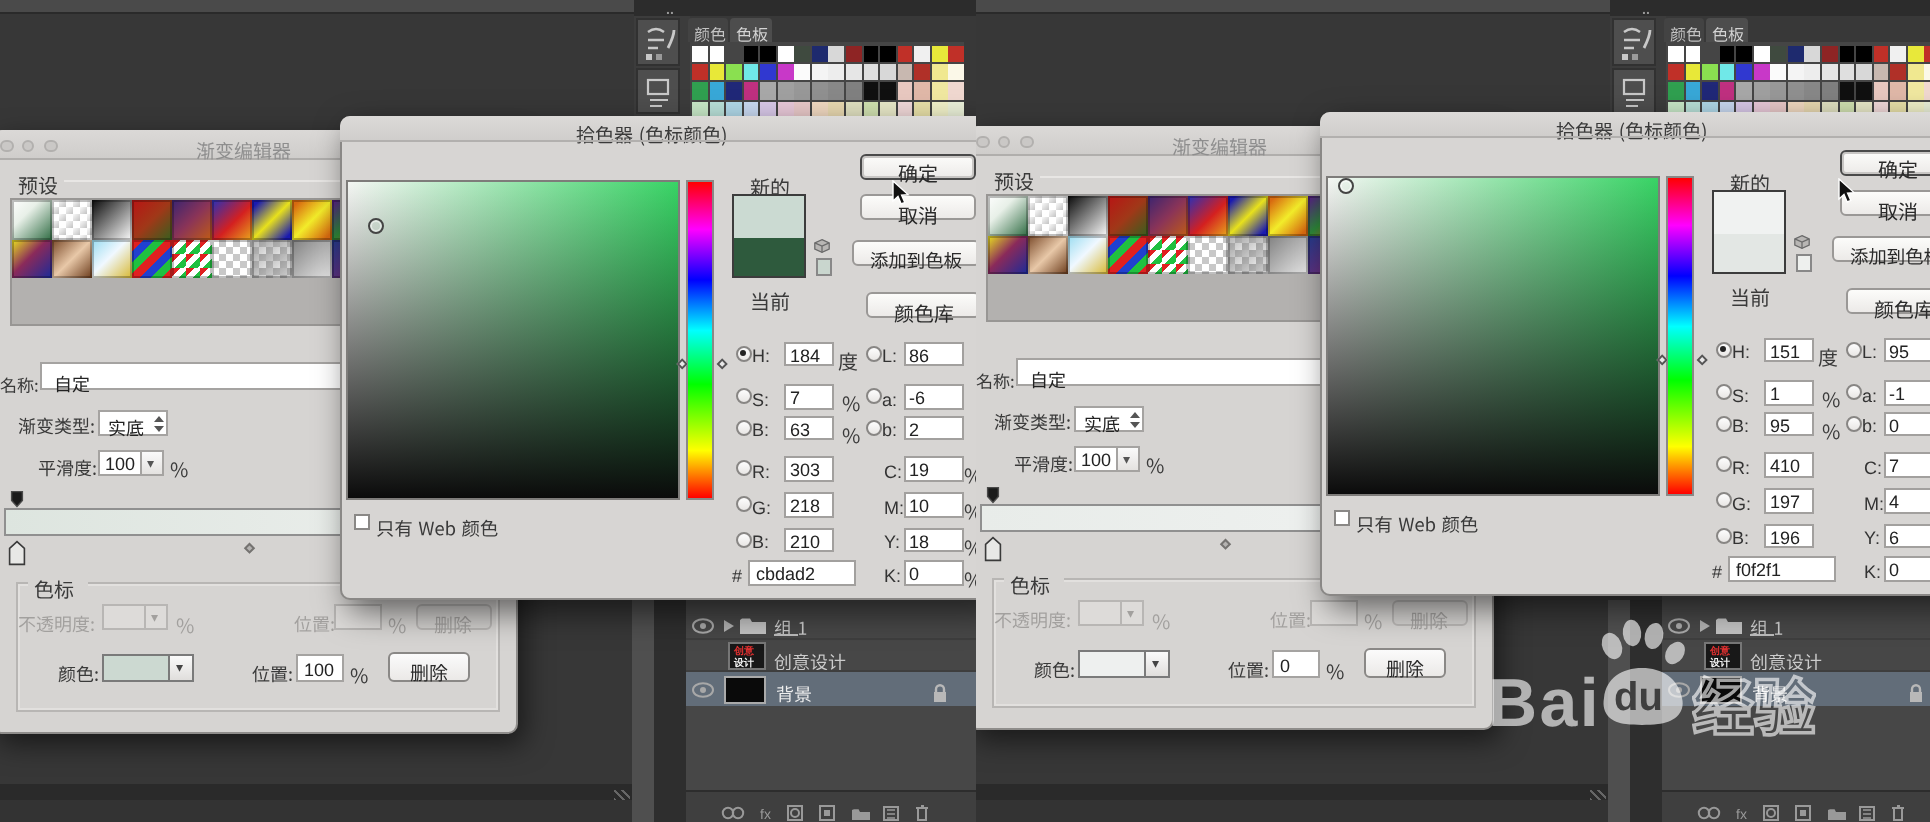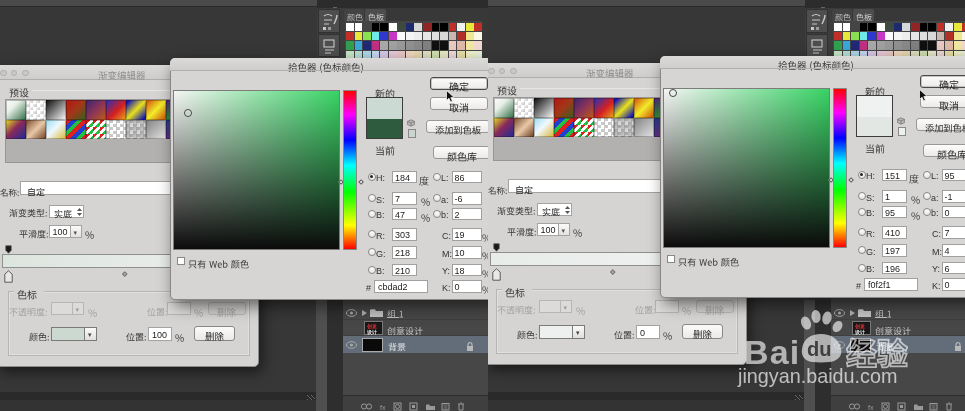--- a/index.html
+++ b/index.html
@@ -416,21 +416,21 @@
       <div style="position:absolute;left:376.0px;top:174.0px;font-size:9.0px;font-weight:400;color:#333;line-height:1;white-space:nowrap">H:</div>
       <div style="position:absolute;left:392.0px;top:170.5px;width:25.0px;height:12.5px;background:#fff;border:1px solid #a2a09e"></div>
       <div style="position:absolute;left:395.0px;top:173.7px;font-size:9.0px;font-weight:400;color:#222;line-height:1;white-space:nowrap">184</div>
       <div style="position:absolute;left:367.5px;top:194.0px;width:8.0px;height:8.0px;border-radius:50%;background:linear-gradient(#fdfdfd,#e8e6e4);border:1px solid #888684"></div>
       <div style="position:absolute;left:376.0px;top:195.5px;font-size:9.0px;font-weight:400;color:#333;line-height:1;white-space:nowrap">S:</div>
       <div style="position:absolute;left:392.0px;top:192.0px;width:25.0px;height:12.5px;background:#fff;border:1px solid #a2a09e"></div>
       <div style="position:absolute;left:395.0px;top:195.2px;font-size:9.0px;font-weight:400;color:#222;line-height:1;white-space:nowrap">7</div>
       <div style="position:absolute;left:367.5px;top:209.5px;width:8.0px;height:8.0px;border-radius:50%;background:linear-gradient(#fdfdfd,#e8e6e4);border:1px solid #888684"></div>
       <div style="position:absolute;left:376.0px;top:211.0px;font-size:9.0px;font-weight:400;color:#333;line-height:1;white-space:nowrap">B:</div>
       <div style="position:absolute;left:392.0px;top:207.5px;width:25.0px;height:12.5px;background:#fff;border:1px solid #a2a09e"></div>
-      <div style="position:absolute;left:395.0px;top:210.7px;font-size:9.0px;font-weight:400;color:#222;line-height:1;white-space:nowrap">47</div>
+      <div style="position:absolute;left:395.0px;top:210.7px;font-size:9.0px;font-weight:400;color:#222;line-height:1;white-space:nowrap">63</div>
       <div style="position:absolute;left:367.5px;top:230.0px;width:8.0px;height:8.0px;border-radius:50%;background:linear-gradient(#fdfdfd,#e8e6e4);border:1px solid #888684"></div>
       <div style="position:absolute;left:376.0px;top:231.5px;font-size:9.0px;font-weight:400;color:#333;line-height:1;white-space:nowrap">R:</div>
       <div style="position:absolute;left:392.0px;top:228.0px;width:25.0px;height:12.5px;background:#fff;border:1px solid #a2a09e"></div>
       <div style="position:absolute;left:395.0px;top:231.2px;font-size:9.0px;font-weight:400;color:#222;line-height:1;white-space:nowrap">303</div>
       <div style="position:absolute;left:367.5px;top:248.0px;width:8.0px;height:8.0px;border-radius:50%;background:linear-gradient(#fdfdfd,#e8e6e4);border:1px solid #888684"></div>
       <div style="position:absolute;left:376.0px;top:249.5px;font-size:9.0px;font-weight:400;color:#333;line-height:1;white-space:nowrap">G:</div>
       <div style="position:absolute;left:392.0px;top:246.0px;width:25.0px;height:12.5px;background:#fff;border:1px solid #a2a09e"></div>
       <div style="position:absolute;left:395.0px;top:249.2px;font-size:9.0px;font-weight:400;color:#222;line-height:1;white-space:nowrap">218</div>
       <div style="position:absolute;left:367.5px;top:265.8px;width:8.0px;height:8.0px;border-radius:50%;background:linear-gradient(#fdfdfd,#e8e6e4);border:1px solid #888684"></div>
       <div style="position:absolute;left:376.0px;top:267.3px;font-size:9.0px;font-weight:400;color:#333;line-height:1;white-space:nowrap">B:</div>
@@ -1014,13 +1014,12 @@
       <path d="M3 41 C4 31 12 26 22 26 C32 26 40 31 42 41 C44 49 37 53.5 30 54 C25 54.6 19 54.6 14 54 C7 53.5 1.5 49 3 41 Z" fill="rgba(255,255,255,0.62)"></path>
     </svg>
     <div style="position:absolute;left:744.0px;top:334.5px;font-size:34.0px;font-weight:700;color:rgba(255,255,255,0.62);line-height:1;letter-spacing:1.2px;white-space:nowrap">Bai</div>
     <div style="position:absolute;left:807.0px;top:339.0px;font-size:20.0px;font-weight:700;color:#3f3f3f;line-height:1;white-space:nowrap">du</div>
     <div style="position:absolute;left:846px;top:329px">
       <svg class="" width="62.0" height="44.9" viewBox="0 0 62.0 44.9" style="display:block" fill="none" stroke="rgba(255,255,255,0.62)" stroke-width="58">
         <path transform="translate(0.00,35.96) scale(0.03100,-0.03100)" d="M30 76 53 -43C148 -17 271 17 386 50L372 154C246 124 116 93 30 76ZM57 413C74 421 99 428 190 439C156 394 126 360 110 344C76 309 53 288 25 281C39 249 58 193 64 169C91 185 134 197 382 245C380 271 381 318 386 350L236 325C305 402 373 491 428 580L325 648C307 613 286 579 265 546L170 538C226 616 280 711 319 801L206 854C170 738 101 615 78 584C57 551 39 530 18 524C32 494 51 436 57 413ZM423 800V692H738C651 583 506 497 357 453C380 428 413 381 428 350C515 381 600 422 676 474C762 433 860 382 910 346L981 443C932 474 847 515 769 549C834 609 887 679 924 761L838 805L817 800ZM432 337V228H613V44H372V-67H969V44H733V228H918V337Z"></path>
         <path transform="translate(31.00,35.96) scale(0.03100,-0.03100)" d="M20 168 40 74C114 91 202 113 288 133L279 221C183 200 87 180 20 168ZM461 349C483 274 507 176 514 112L611 139C601 202 577 299 552 373ZM634 377C650 302 668 204 672 139L768 155C762 219 744 314 726 390ZM85 646C81 533 71 383 58 292H318C308 116 297 43 279 24C269 14 260 12 244 12C225 12 183 13 139 17C155 -10 167 -50 169 -79C217 -81 264 -81 291 -78C323 -74 346 -66 367 -40C397 -5 410 93 422 343C423 356 424 386 424 386H347C359 500 371 675 378 813H46V712H273C267 598 258 474 247 385H169C176 465 183 560 187 640ZM670 686C712 638 760 588 811 544H545C590 587 632 635 670 686ZM652 861C590 733 478 617 361 547C381 524 416 473 429 449C463 472 496 499 529 529V443H839V520C869 495 900 472 930 452C941 485 964 541 984 571C895 618 796 701 730 778L756 825ZM436 56V-46H957V56H837C878 143 923 260 959 361L851 384C827 284 780 148 738 56Z"></path>
       </svg>
     </div>
-    <div style="position:absolute;left:738.0px;top:366.5px;font-size:19.8px;font-weight:400;color:rgba(255,255,255,0.68);line-height:1;white-space:nowrap">jingyan.baidu.com</div>
   </div>
 </body></html>

